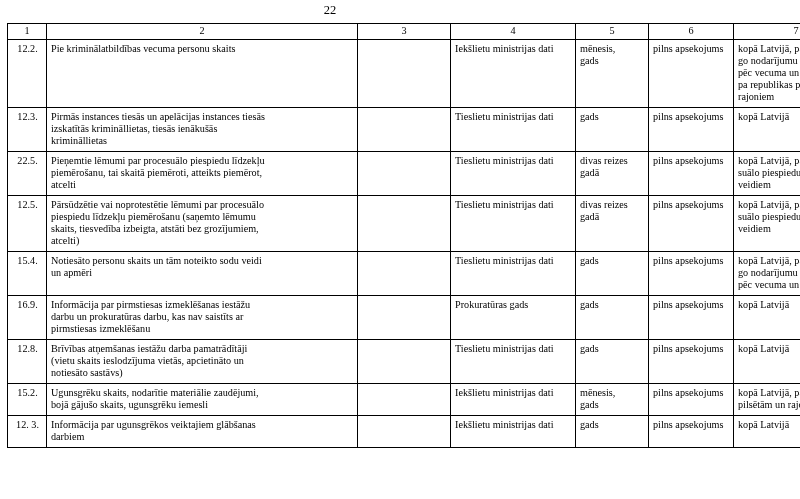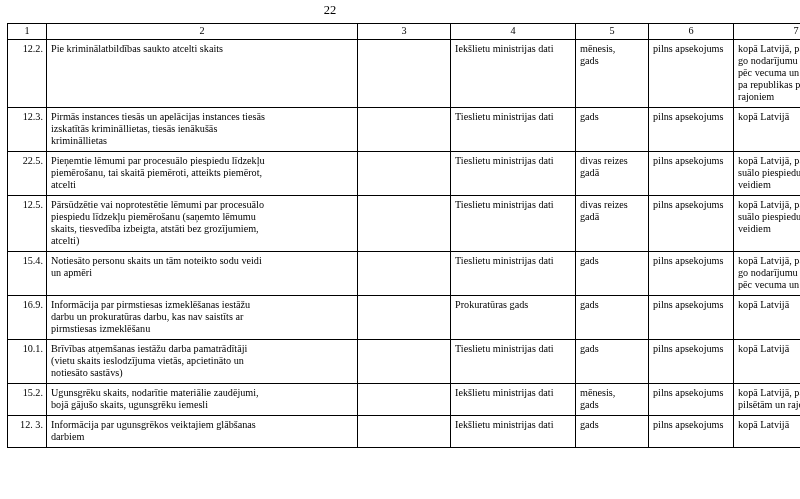--- a/index.html
+++ b/index.html
@@ -50,21 +50,21 @@
   }
   td.c1 { width: 34px; }
   td.c2 { width: 306px; }
   td.c3 { width: 88px; }
   td.c4 { width: 120px; }
   td.c5 { width: 68px; }
   td.c6 { width: 80px; }
   td.c7 { width: 120px; }
 
   td.idx {
-    text-align: right;
+    text-align: center;
     padding-left: 3px;
     white-space: nowrap;
   }
   .row-main td { padding-top: 4px; }
 </style>
 </head>
 <body>
 
 <div class="page">
 
@@ -76,21 +76,21 @@
         <td class="c1">1</td>
         <td class="c2">2</td>
         <td class="c3">3</td>
         <td class="c4">4</td>
         <td class="c5">5</td>
         <td class="c6">6</td>
         <td class="c7">7</td>
       </tr>
     <tr class="row-main">
           <td class="c1 idx">12.2.</td>
-          <td class="c2">Pie kriminālatbildības saukto atcelti skaits</td>
+          <td class="c2">Pie kriminālatbildības vecuma personu skaits</td>
           <td class="c3"></td>
           <td class="c4">Iekšlietu ministrijas dati</td>
           <td class="c5">mēnesis,<br>gads</td>
           <td class="c6">pilns apsekojums</td>
           <td class="c7">kopā Latvijā, pa noziedzī-<br>go nodarījumu veidiem,<br>pēc vecuma un dzimuma,<br>pa republikas pilsētām un<br>rajoniem</td>
         </tr>
         <tr class="row-main">
           <td class="c1 idx">12.3.</td>
           <td class="c2">Pirmās instances tiesās un apelācijas instances tiesās<br>izskatītās krimināllietas, tiesās ienākušās<br>krimināllietas</td>
           <td class="c3"></td>
@@ -129,21 +129,21 @@
         <tr class="row-main">
           <td class="c1 idx">16.9.</td>
           <td class="c2">Informācija par pirmstiesas izmeklēšanas iestāžu<br>darbu un prokuratūras darbu, kas nav saistīts ar<br>pirmstiesas izmeklēšanu</td>
           <td class="c3"></td>
           <td class="c4">Prokuratūras gads</td>
           <td class="c5">gads</td>
           <td class="c6">pilns apsekojums</td>
           <td class="c7">kopā Latvijā</td>
         </tr>
         <tr class="row-main">
-          <td class="c1 idx">10.1.</td>
+          <td class="c1 idx">12.8.</td>
           <td class="c2">Brīvības atņemšanas iestāžu darba pamatrādītāji<br>(vietu skaits ieslodzījuma vietās, apcietināto un<br>notiesāto sastāvs)</td>
           <td class="c3"></td>
           <td class="c4">Tieslietu ministrijas dati</td>
           <td class="c5">gads</td>
           <td class="c6">pilns apsekojums</td>
           <td class="c7">kopā Latvijā</td>
         </tr>
         <tr class="row-main">
           <td class="c1 idx">15.2.</td>
           <td class="c2">Ugunsgrēku skaits, nodarītie materiālie zaudējumi,<br>bojā gājušo skaits, ugunsgrēku iemesli</td>

